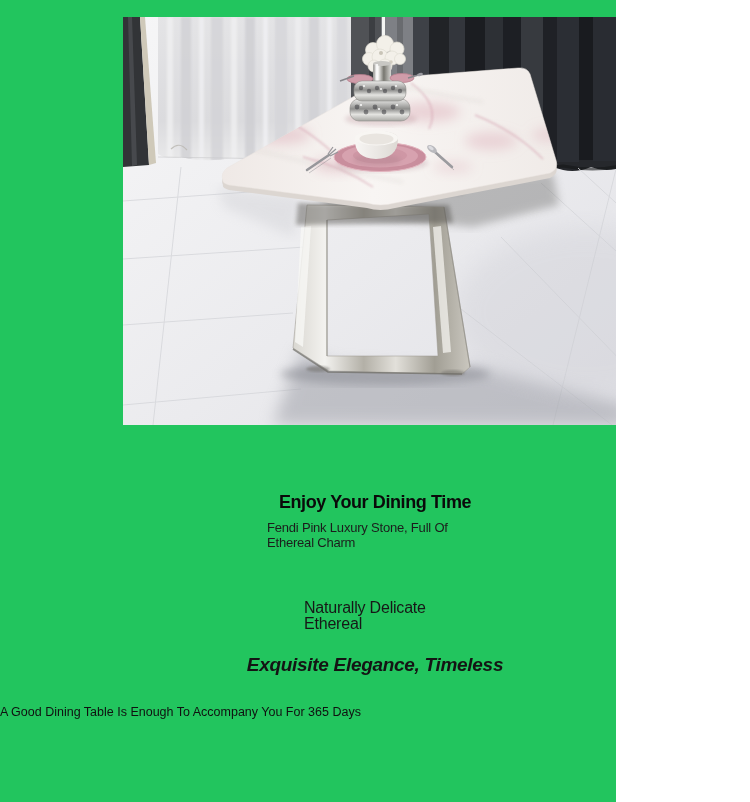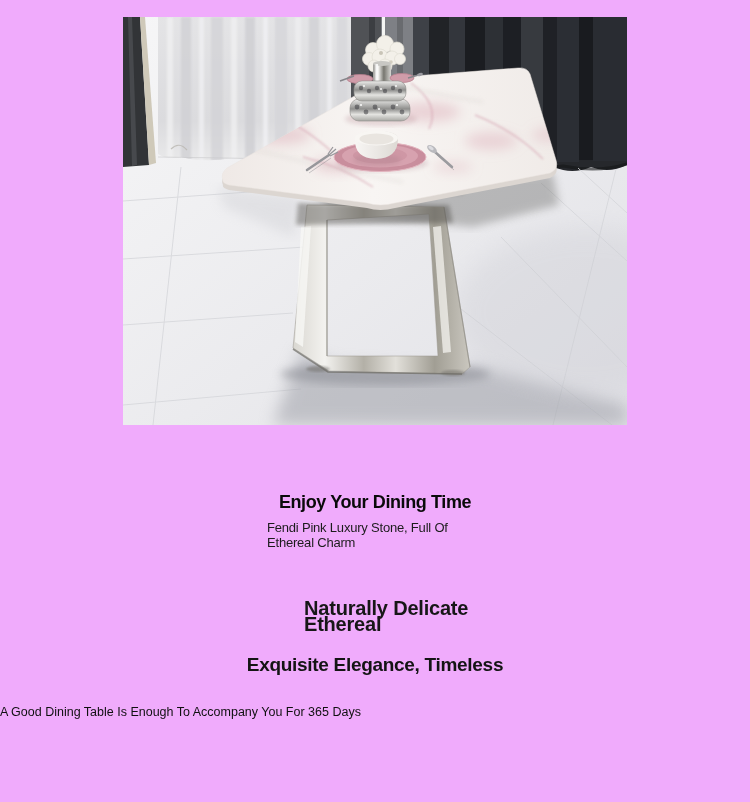--- a/index.html
+++ b/index.html
@@ -1,27 +1,27 @@
 <!DOCTYPE html>
 <html><head>
 <meta charset="utf-8">
 <style>
   html,body{margin:0;padding:0;background:#ffffff;}
-  .page{position:relative;width:750px;height:802px;background:#f0abfc;overflow:hidden;
+  .page{position:relative;width:616px;height:802px;background:#22c55e;overflow:hidden;
         font-family:"Liberation Sans", sans-serif;color:#111;}
   .hero{position:absolute;left:123px;top:17px;width:504px;height:408px;margin:0;padding:0;}
   .hero svg{display:block;width:504px;height:408px;}
   .headline{position:absolute;left:0;top:492px;width:750px;text-align:center;
             font-size:18px;line-height:20px;font-weight:700;letter-spacing:-0.4px;color:#0a0a0a;}
   .tagline{position:absolute;left:267px;top:520px;width:260px;
            font-size:13px;line-height:15px;font-weight:400;letter-spacing:-0.2px;color:#1c1c1c;}
   .feature{position:absolute;left:304px;top:600px;width:220px;
-           font-size:20px;line-height:16px;font-weight:700;letter-spacing:-0.2px;color:#171717;}
+           font-size:16px;line-height:16px;font-weight:400;letter-spacing:-0.2px;color:#171717;}
   .subheadline{position:absolute;left:0;top:654px;width:750px;text-align:center;
-           font-size:19px;line-height:22px;font-weight:600;letter-spacing:-0.3px;color:#141414;}
+           font-size:19px;line-height:22px;font-weight:600;letter-spacing:-0.3px;color:#141414;font-style:italic;}
   .footnote{position:absolute;left:0;top:705px;width:750px;
            font-size:12.5px;line-height:15px;font-weight:400;color:#101010;}
   p,h1{margin:0;}
 </style>
 </head>
 <body>
 
 <div class="page">
 
   <figure class="hero">

